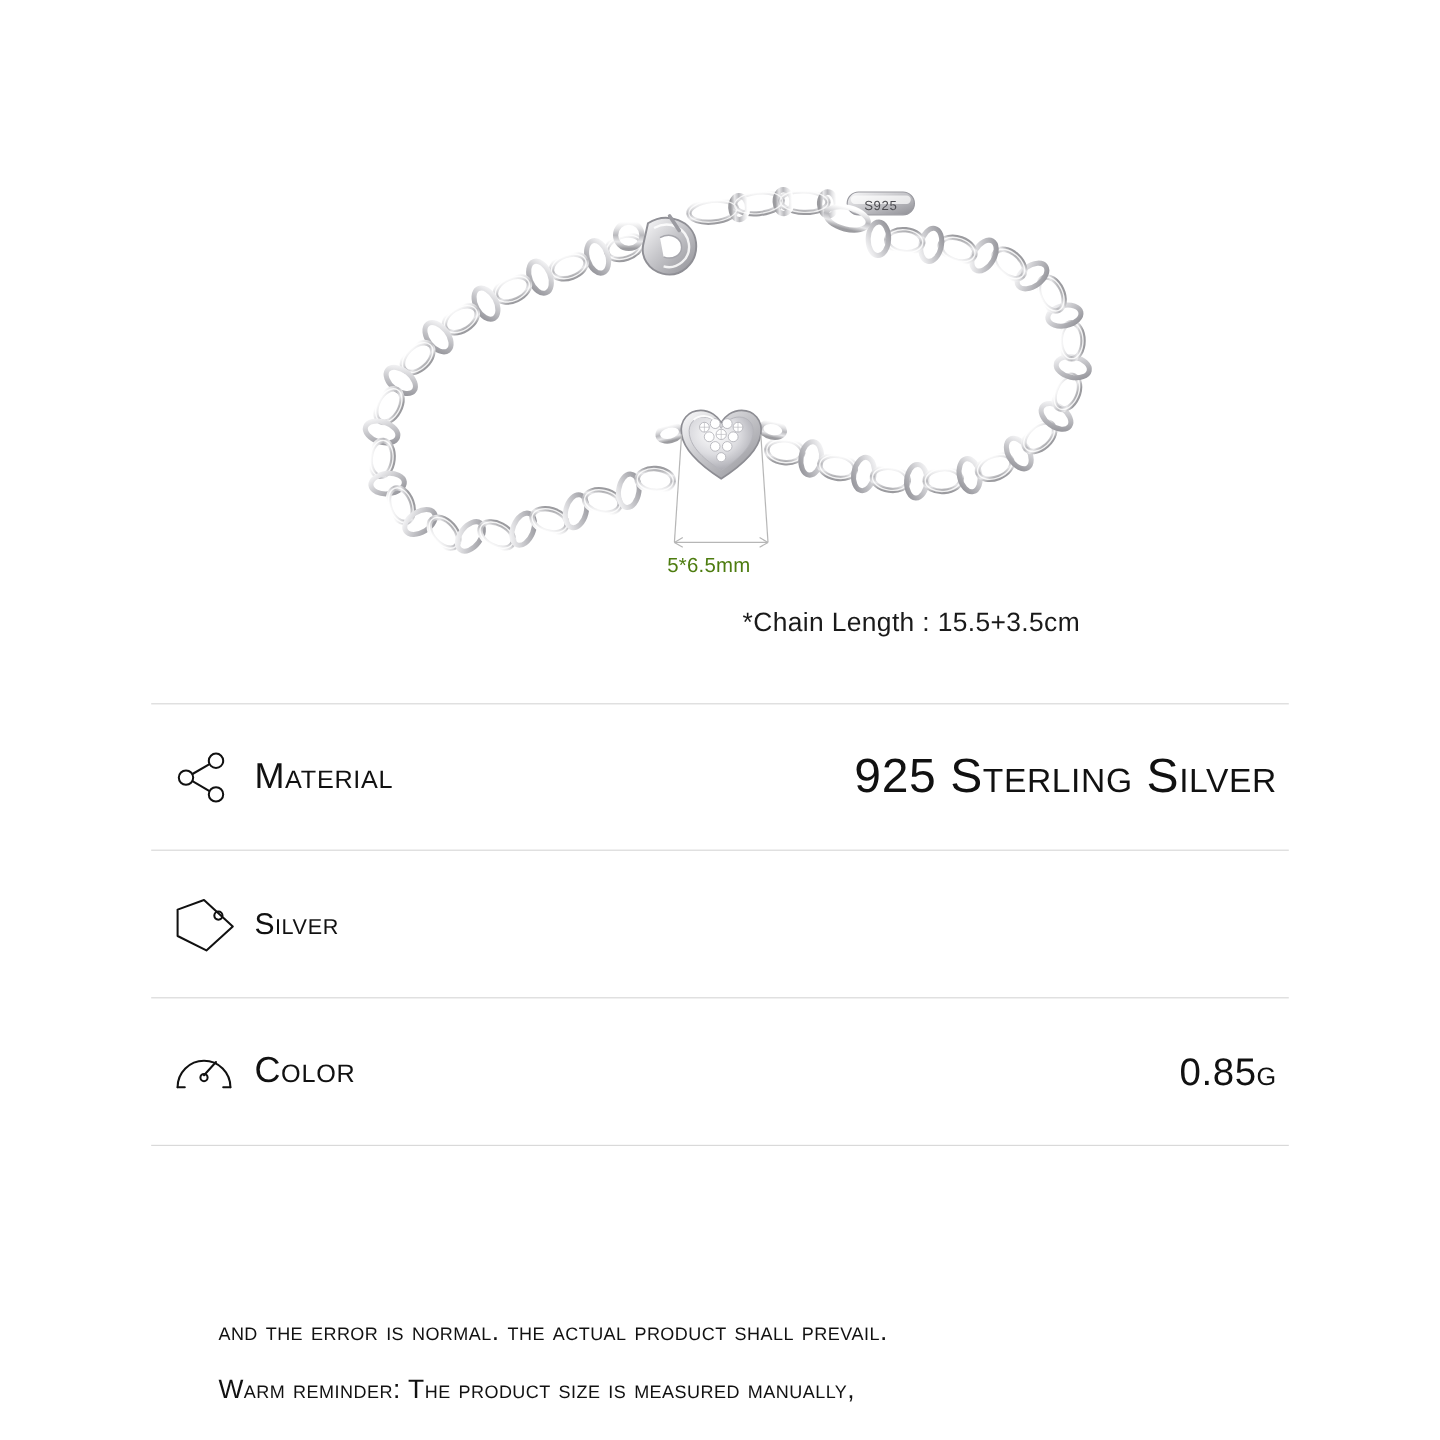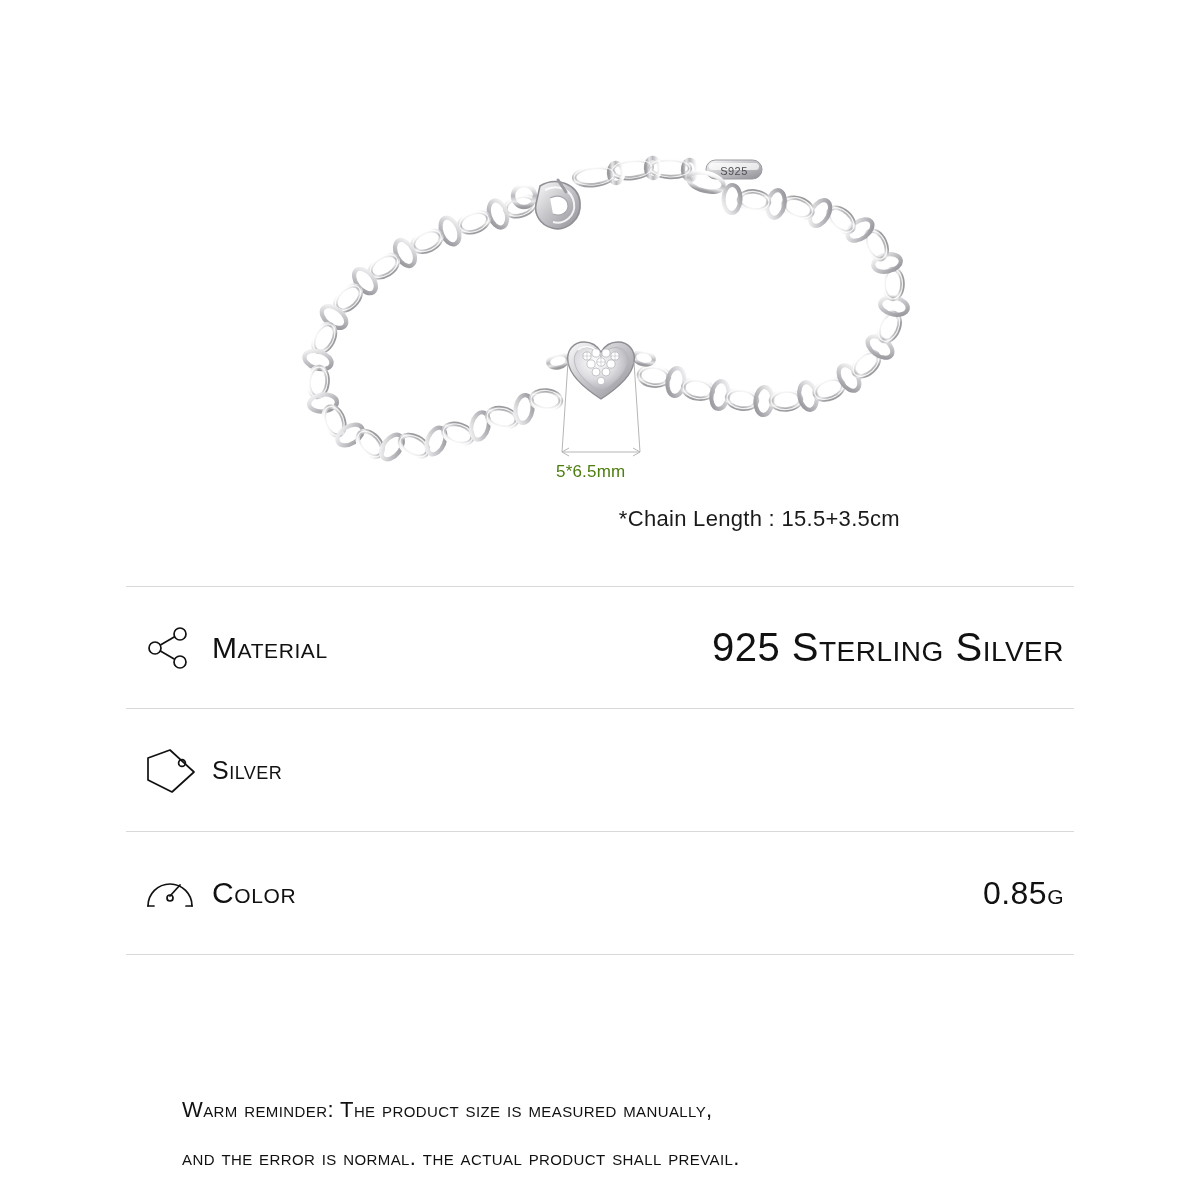--- a/index.html
+++ b/index.html
@@ -363,15 +363,15 @@
       </svg>
     </div>
     <div class="spec-label sc">Color</div>
     <div class="spec-value weight">
       <span>0.85</span><span class="unit">G</span>
     </div>
   </div>
 </div>
 
 <div class="note">
+  <div>and the error is normal. the actual product shall prevail.</div>
   <div>Warm reminder: The product size is measured manually,</div>
-  <div>and the error is normal. the actual product shall prevail.</div>
 </div>
 
 </body></html>

